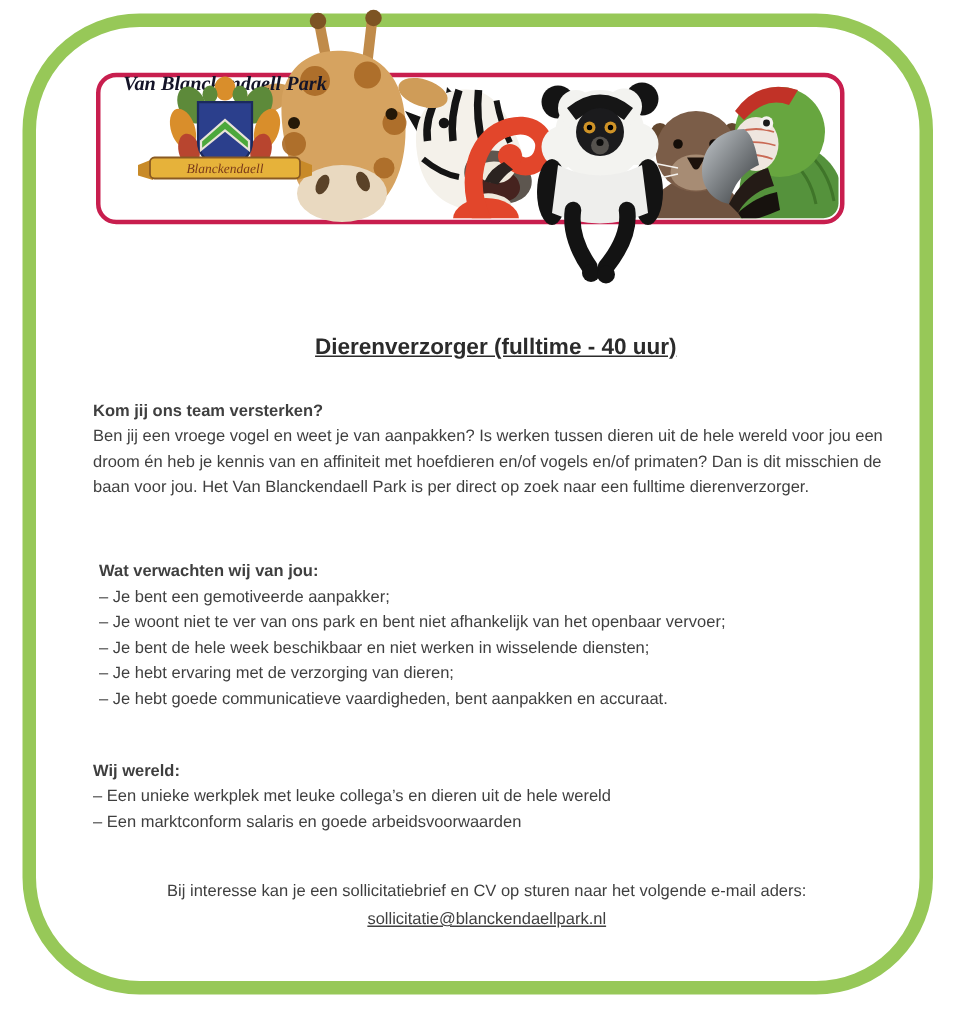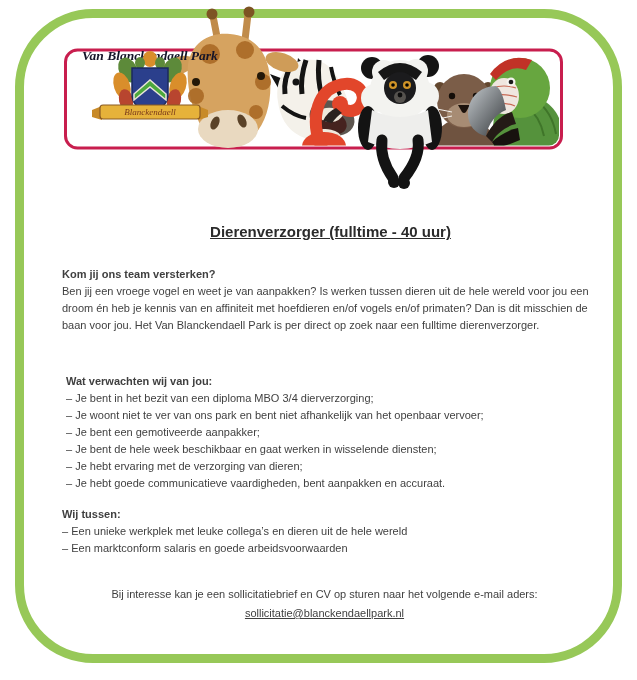--- a/index.html
+++ b/index.html
@@ -189,30 +189,29 @@
 
   <h1 class="title">Dierenverzorger (fulltime - 40 uur)</h1>
 
   <div class="intro">
     <p class="txt sec-heading">Kom jij ons team versterken?</p>
     <p class="txt">Ben jij een vroege vogel en weet je van aanpakken? Is werken tussen dieren uit de hele wereld voor jou een droom én heb je kennis van en affiniteit met hoefdieren en/of vogels en/of primaten? Dan is dit misschien de baan voor jou. Het Van Blanckendaell Park is per direct op zoek naar een fulltime dierenverzorger.</p>
   </div>
 
   <div class="expect">
     <p class="txt sec-heading">Wat verwachten wij van jou:</p>
-    <div class="txt">– Je bent in het bezit van een diploma MBO 3/4 dierverzorging;</div>
+    <div class="txt">– Je bent een gemotiveerde aanpakker;</div>
     <div class="txt">– Je woont niet te ver van ons park en bent niet afhankelijk van het openbaar vervoer;</div>
-    <div class="txt">– Je bent een gemotiveerde aanpakker;</div>
-    <div class="txt">– Je bent de hele week beschikbaar en gaat werken in wisselende diensten;</div>
+    <div class="txt">– Je bent de hele week beschikbaar en niet werken in wisselende diensten;</div>
     <div class="txt">– Je hebt ervaring met de verzorging van dieren;</div>
     <div class="txt">– Je hebt goede communicatieve vaardigheden, bent aanpakken en accuraat.</div>
   </div>
 
   <div class="offer">
-    <p class="txt sec-heading">Wij tussen:</p>
+    <p class="txt sec-heading">Wij wereld:</p>
     <div class="txt">– Een unieke werkplek met leuke collega’s en dieren uit de hele wereld</div>
     <div class="txt">– Een marktconform salaris en goede arbeidsvoorwaarden</div>
   </div>
 
   <div class="footer">
     <p class="txt">Bij interesse kan je een sollicitatiebrief en CV op sturen naar het volgende e-mail aders:</p>
     <a class="txt" href="#">sollicitatie@blanckendaellpark.nl</a>
   </div>
 
 </div>

